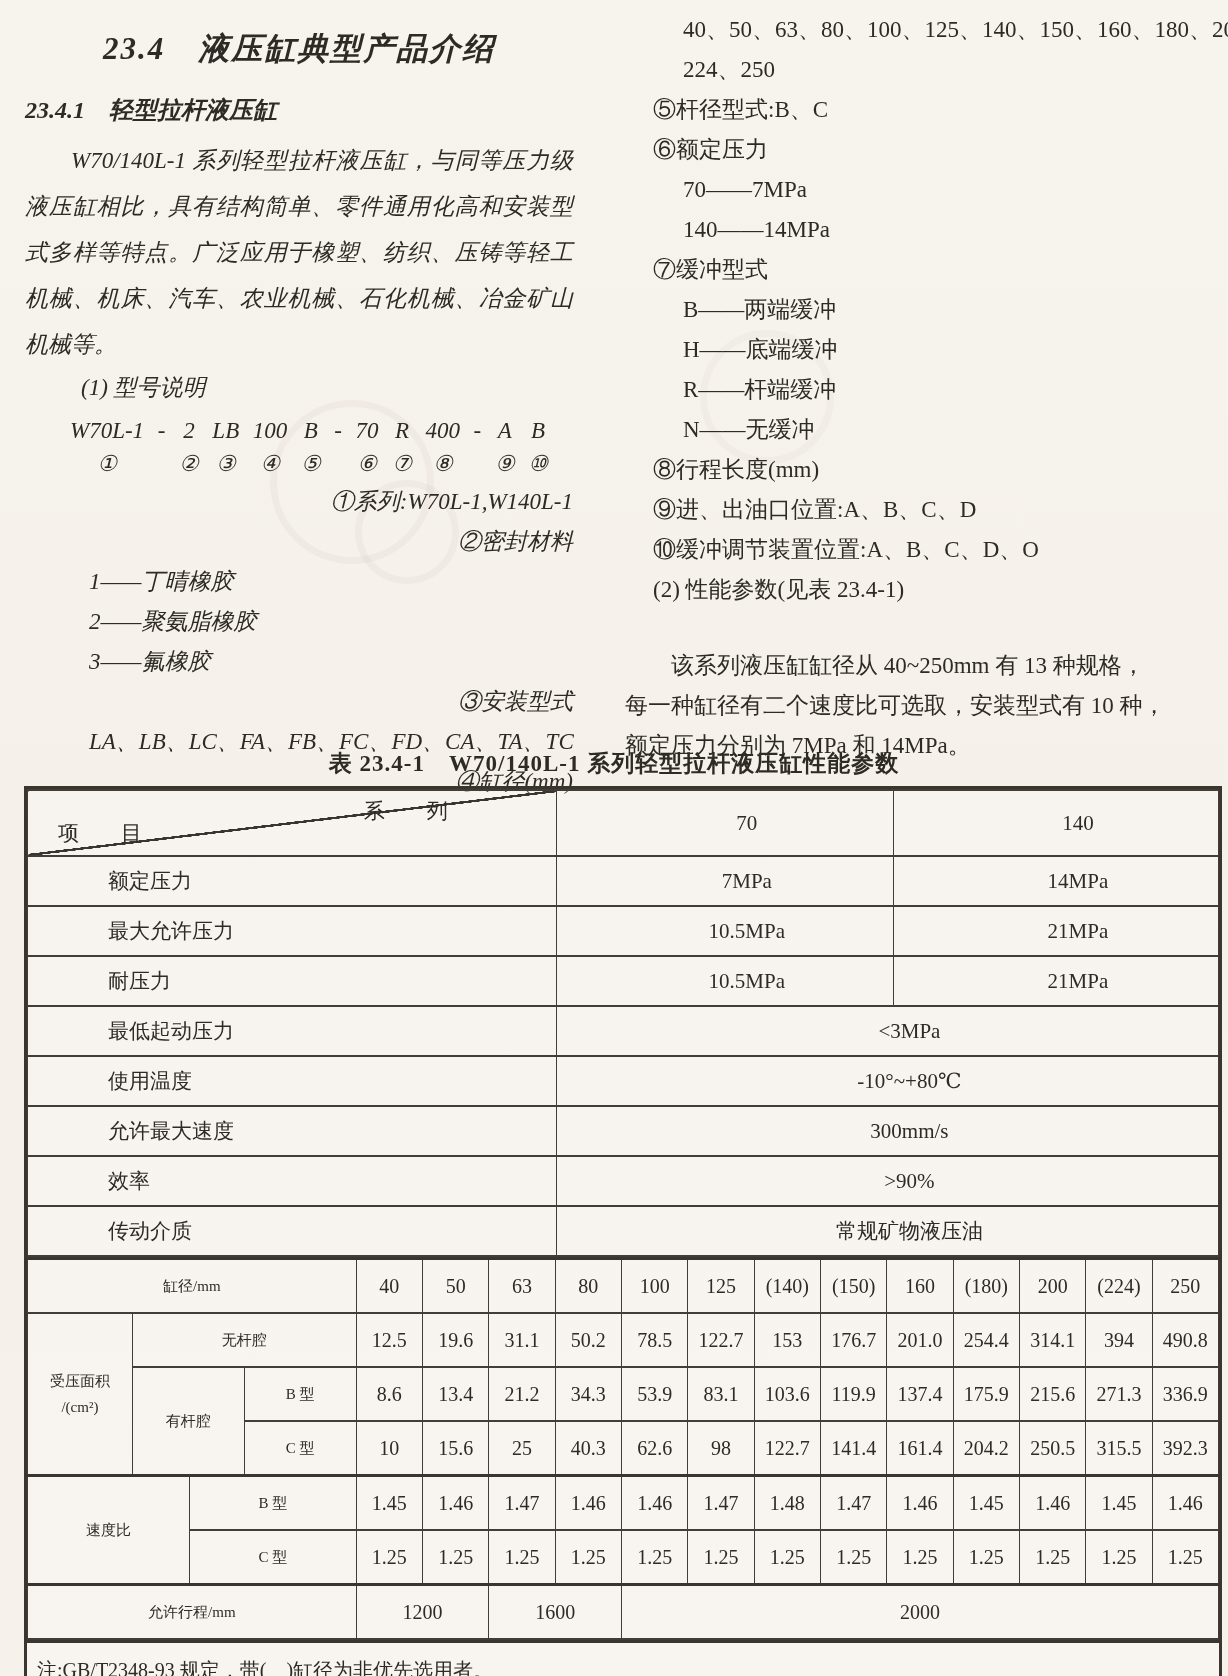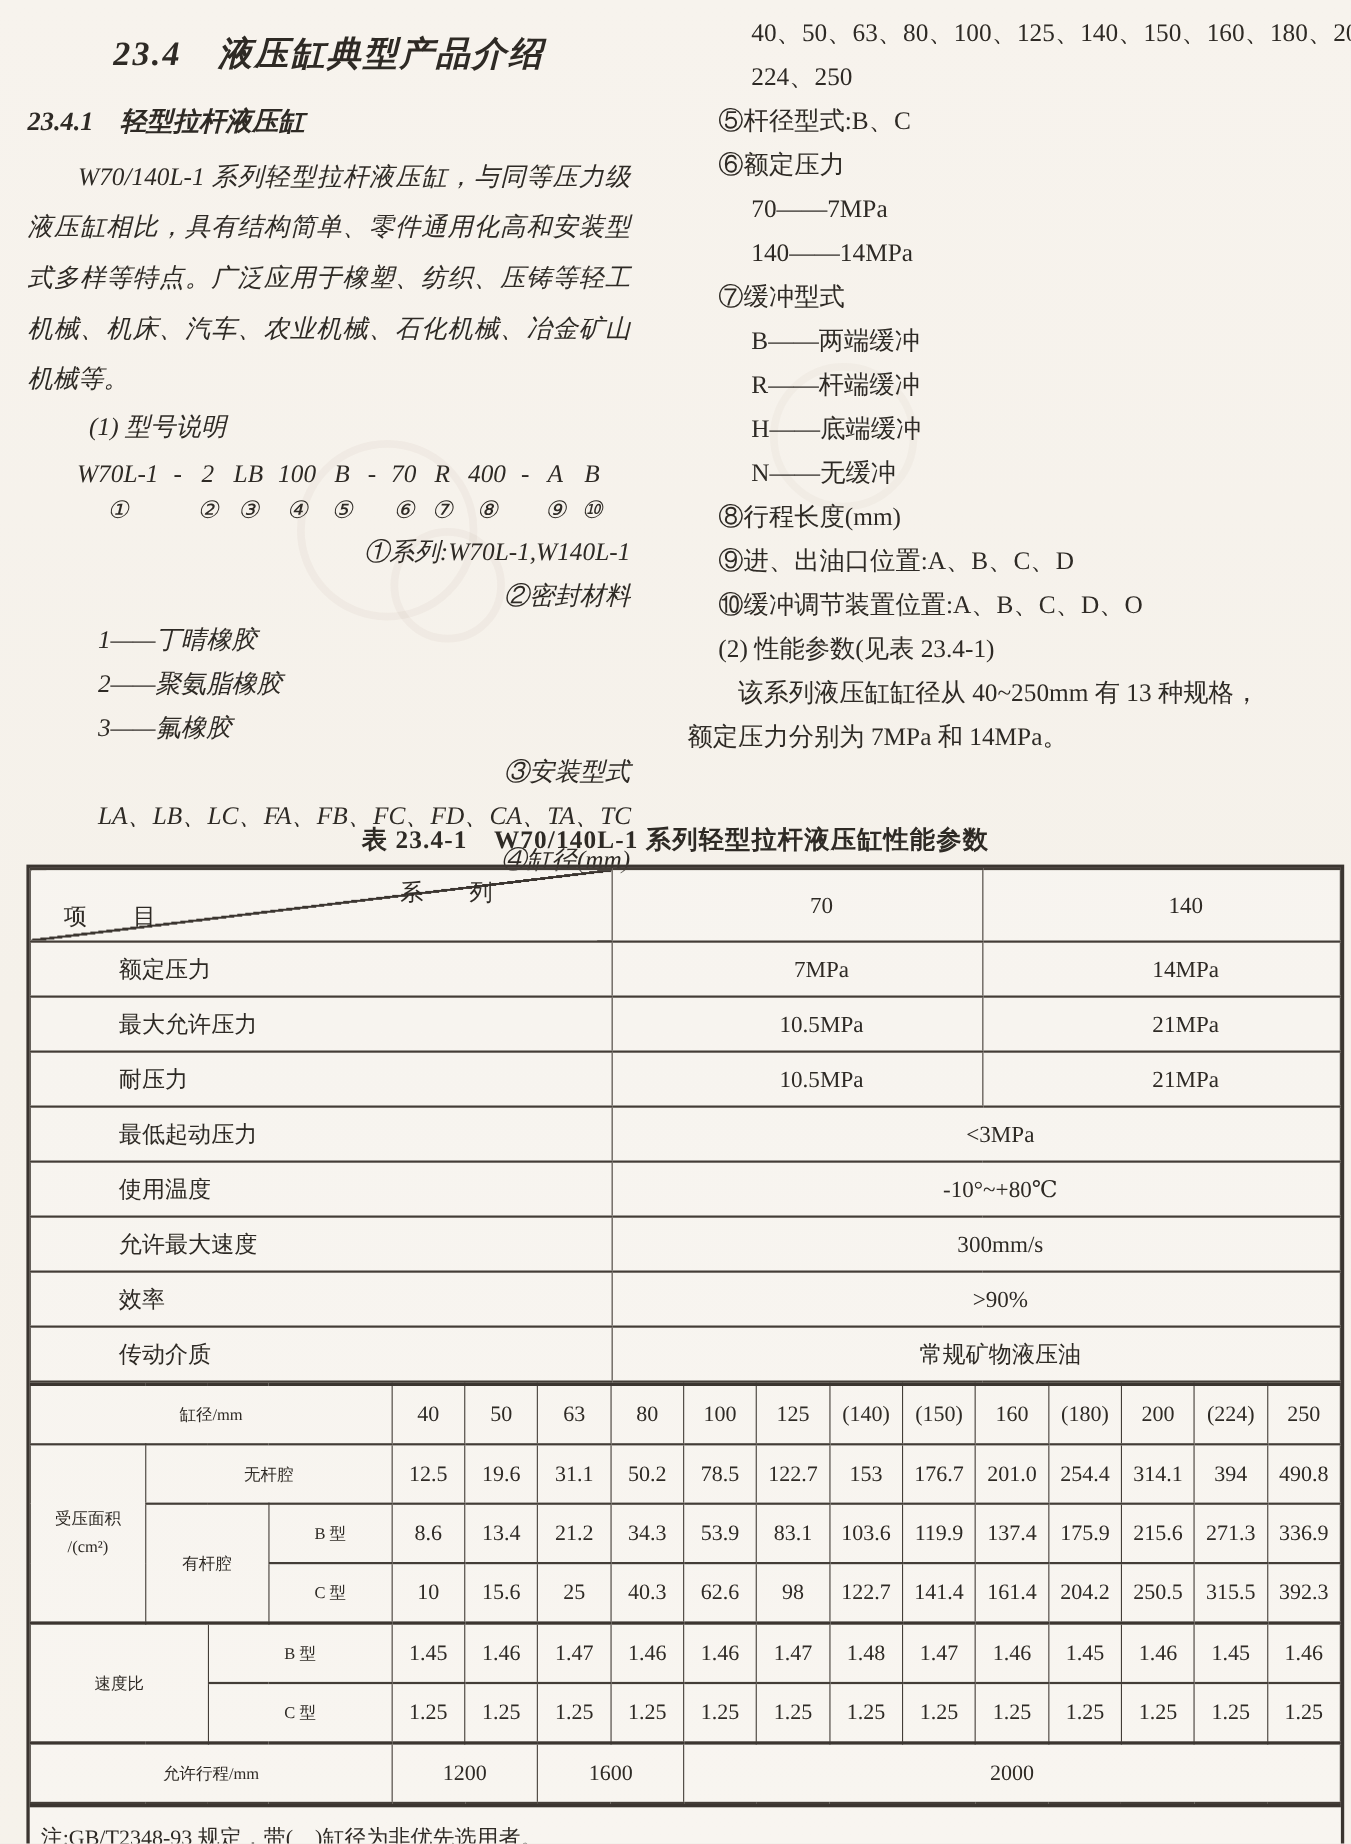--- a/index.html
+++ b/index.html
@@ -19,21 +19,21 @@
   .sec-title{margin:10px 0 24px 0;font-size:31px;font-weight:bold;text-align:center;letter-spacing:2px;}
   .subsec{margin:0 0 12px 0;font-size:24px;font-weight:bold;}
   .intro{margin:0;font-size:23px;line-height:46px;text-indent:2em;text-align:justify;}
   .ln{margin:0;font-size:23px;line-height:40px;white-space:nowrap;}
   .ind1{padding-left:36px;text-align:right;}
   .ind2{padding-left:64px;}
   .ind3{padding-left:56px;}
   .rln{margin:0;font-size:23px;line-height:40px;white-space:nowrap;}
   .rA{padding-left:28px;}
   .rB{padding-left:58px;}
-  .rFirst{text-indent:2em;}
+  .rFirst{text-indent:2em;margin-top:36px;}
   
   .model{margin:6px 0 2px 45px;width:478px;display:flex;justify-content:space-between;align-items:flex-start;}
   .mseg{display:flex;flex-direction:column;align-items:center;}
   .mseg .code{font-size:23px;line-height:34px;}
   .mseg .mark{font-size:22px;line-height:32px;}
 
   
   .tbl-title{position:absolute;left:0;top:748px;width:1228px;text-align:center;
              font-size:23px;font-weight:bold;letter-spacing:1px;}
   .frame{position:absolute;left:24px;top:786px;width:1192px;border:3px solid #3b3530;background:rgba(255,255,255,0.25);}
@@ -135,28 +135,29 @@
 
   <div class="col-right">
     <p class="rln rB">40、50、63、80、100、125、140、150、160、180、200、</p>
     <p class="rln rB">224、250</p>
     <p class="rln rA">⑤杆径型式:B、C</p>
     <p class="rln rA">⑥额定压力</p>
     <p class="rln rB">70——7MPa</p>
     <p class="rln rB">140——14MPa</p>
     <p class="rln rA">⑦缓冲型式</p>
     <p class="rln rB">B——两端缓冲</p>
+    <p class="rln rB">H——底端缓冲</p>
     <p class="rln rB">R——杆端缓冲</p>
-    <p class="rln rB">H——底端缓冲</p>
     <p class="rln rB">N——无缓冲</p>
     <p class="rln rA">⑧行程长度(mm)</p>
     <p class="rln rA">⑨进、出油口位置:A、B、C、D</p>
     <p class="rln rA">⑩缓冲调节装置位置:A、B、C、D、O</p>
     <p class="rln rA">(2) 性能参数(见表 23.4-1)</p>
     <p class="rln rFirst">该系列液压缸缸径从 40~250mm 有 13 种规格，</p>
+    <p class="rln">每一种缸径有二个速度比可选取，安装型式有 10 种，</p>
     <p class="rln">额定压力分别为 7MPa 和 14MPa。</p>
   </div>
 
   <div class="tbl-title">表 23.4-1　W70/140L-1 系列轻型拉杆液压缸性能参数</div>
 
   <div class="frame">
     <table class="upper">
       <colgroup>
           <col style="width:44.4%">
           <col style="width:28.3%">

